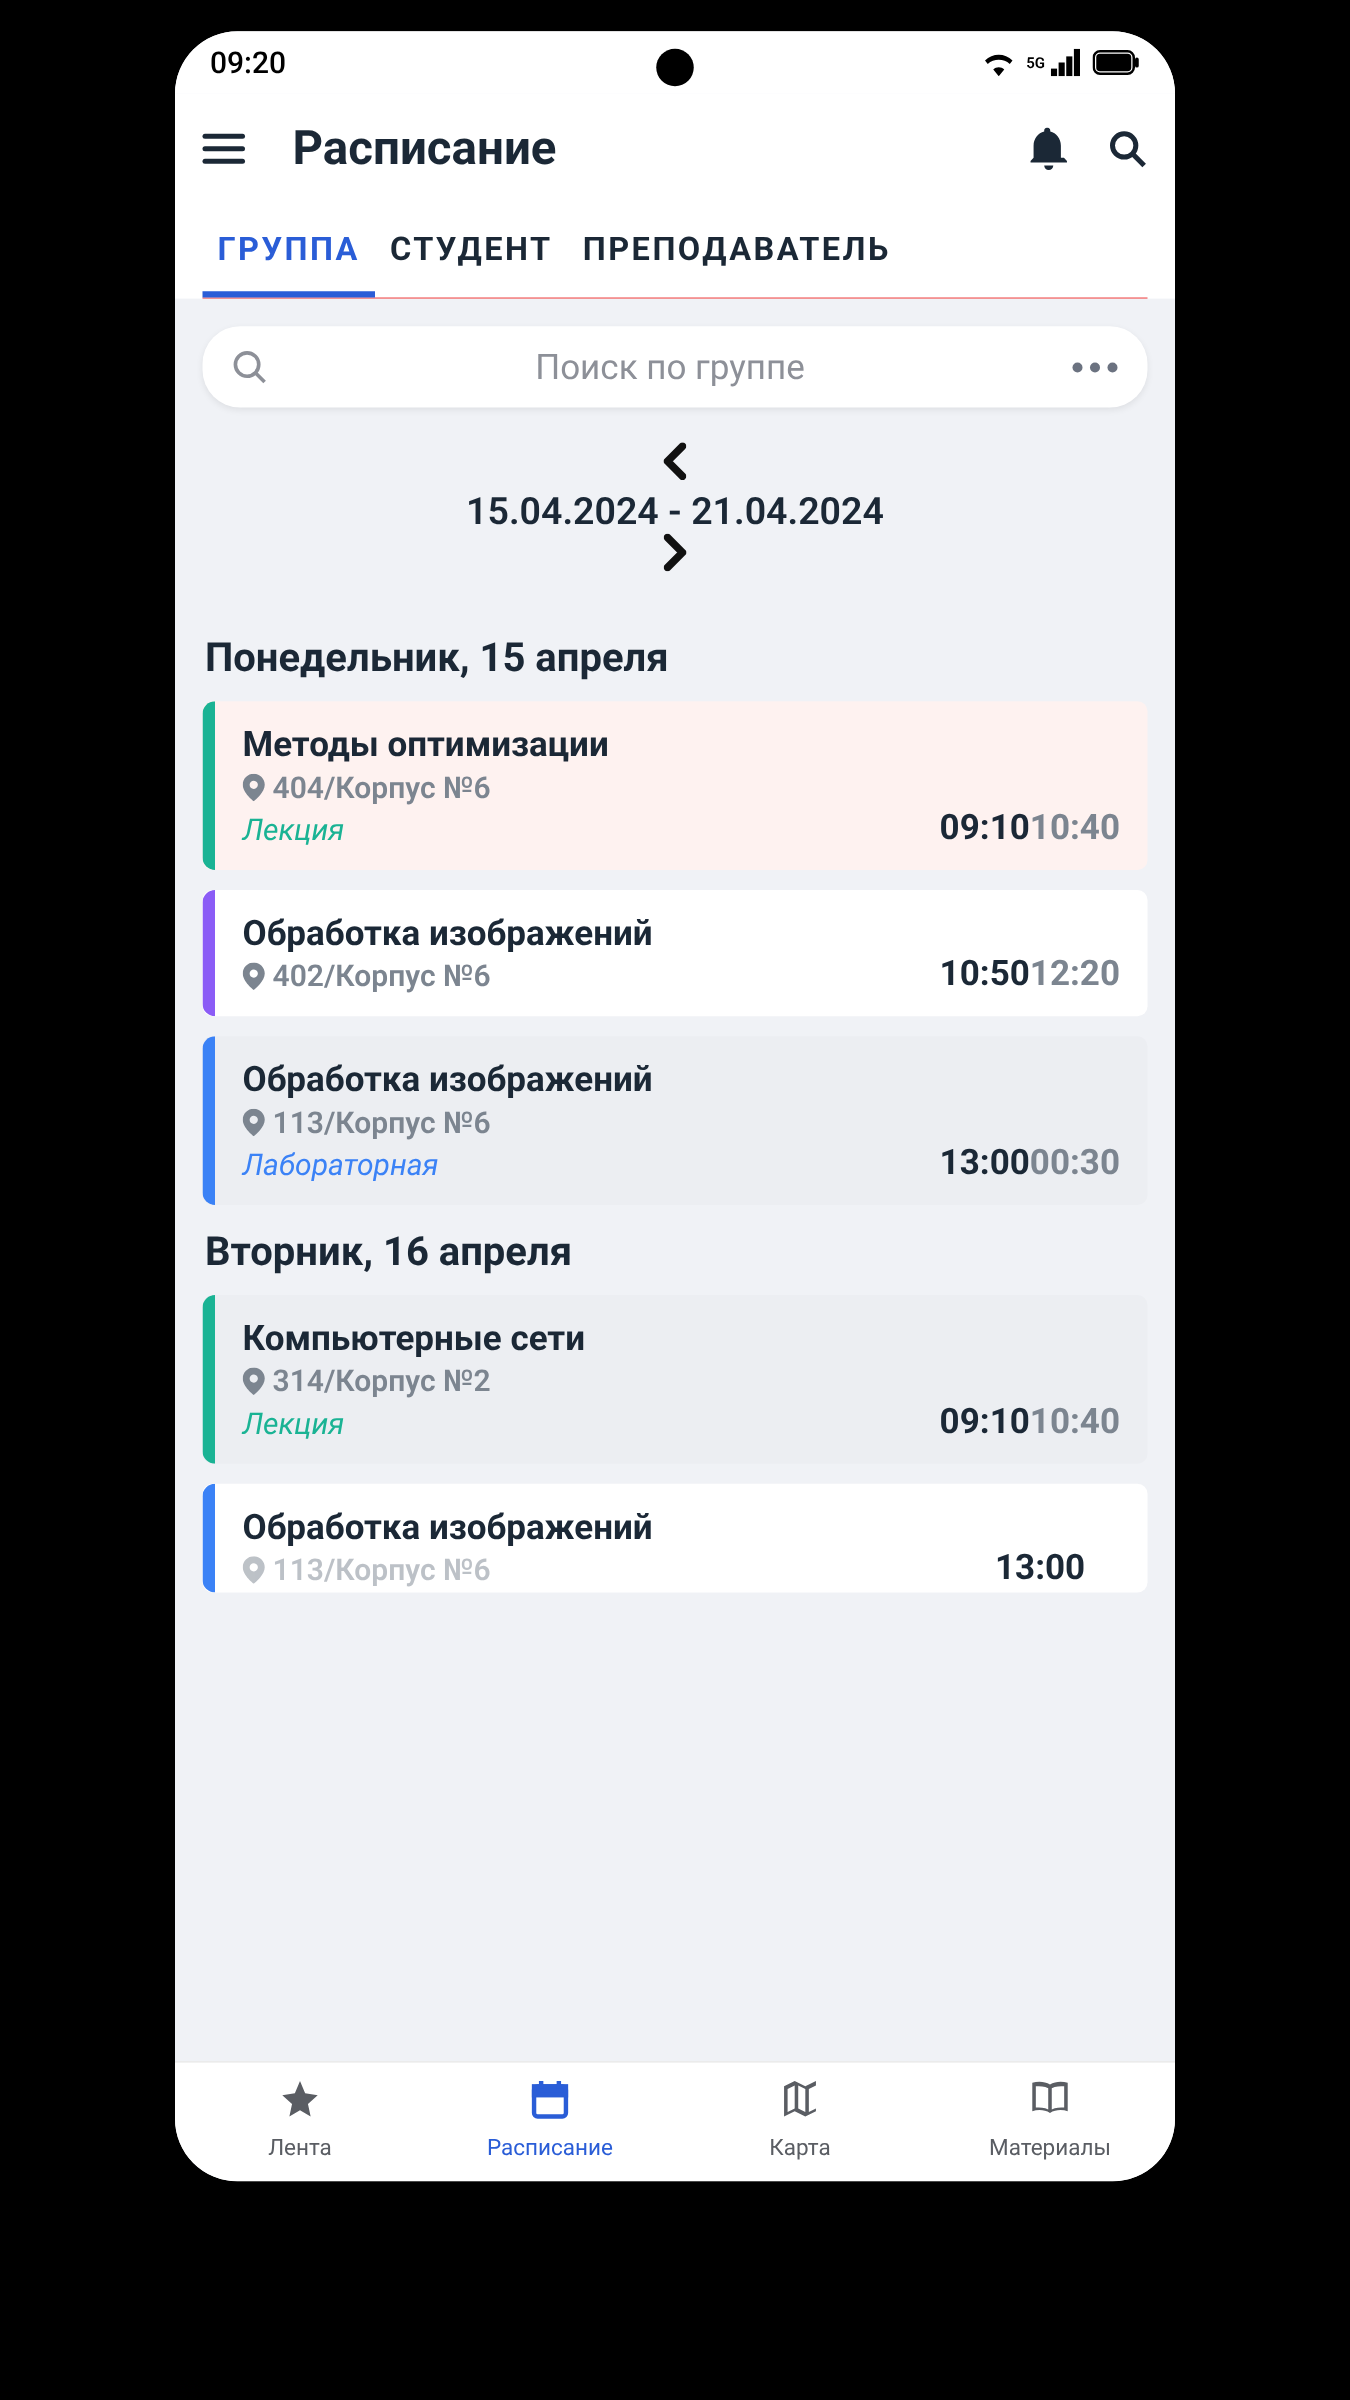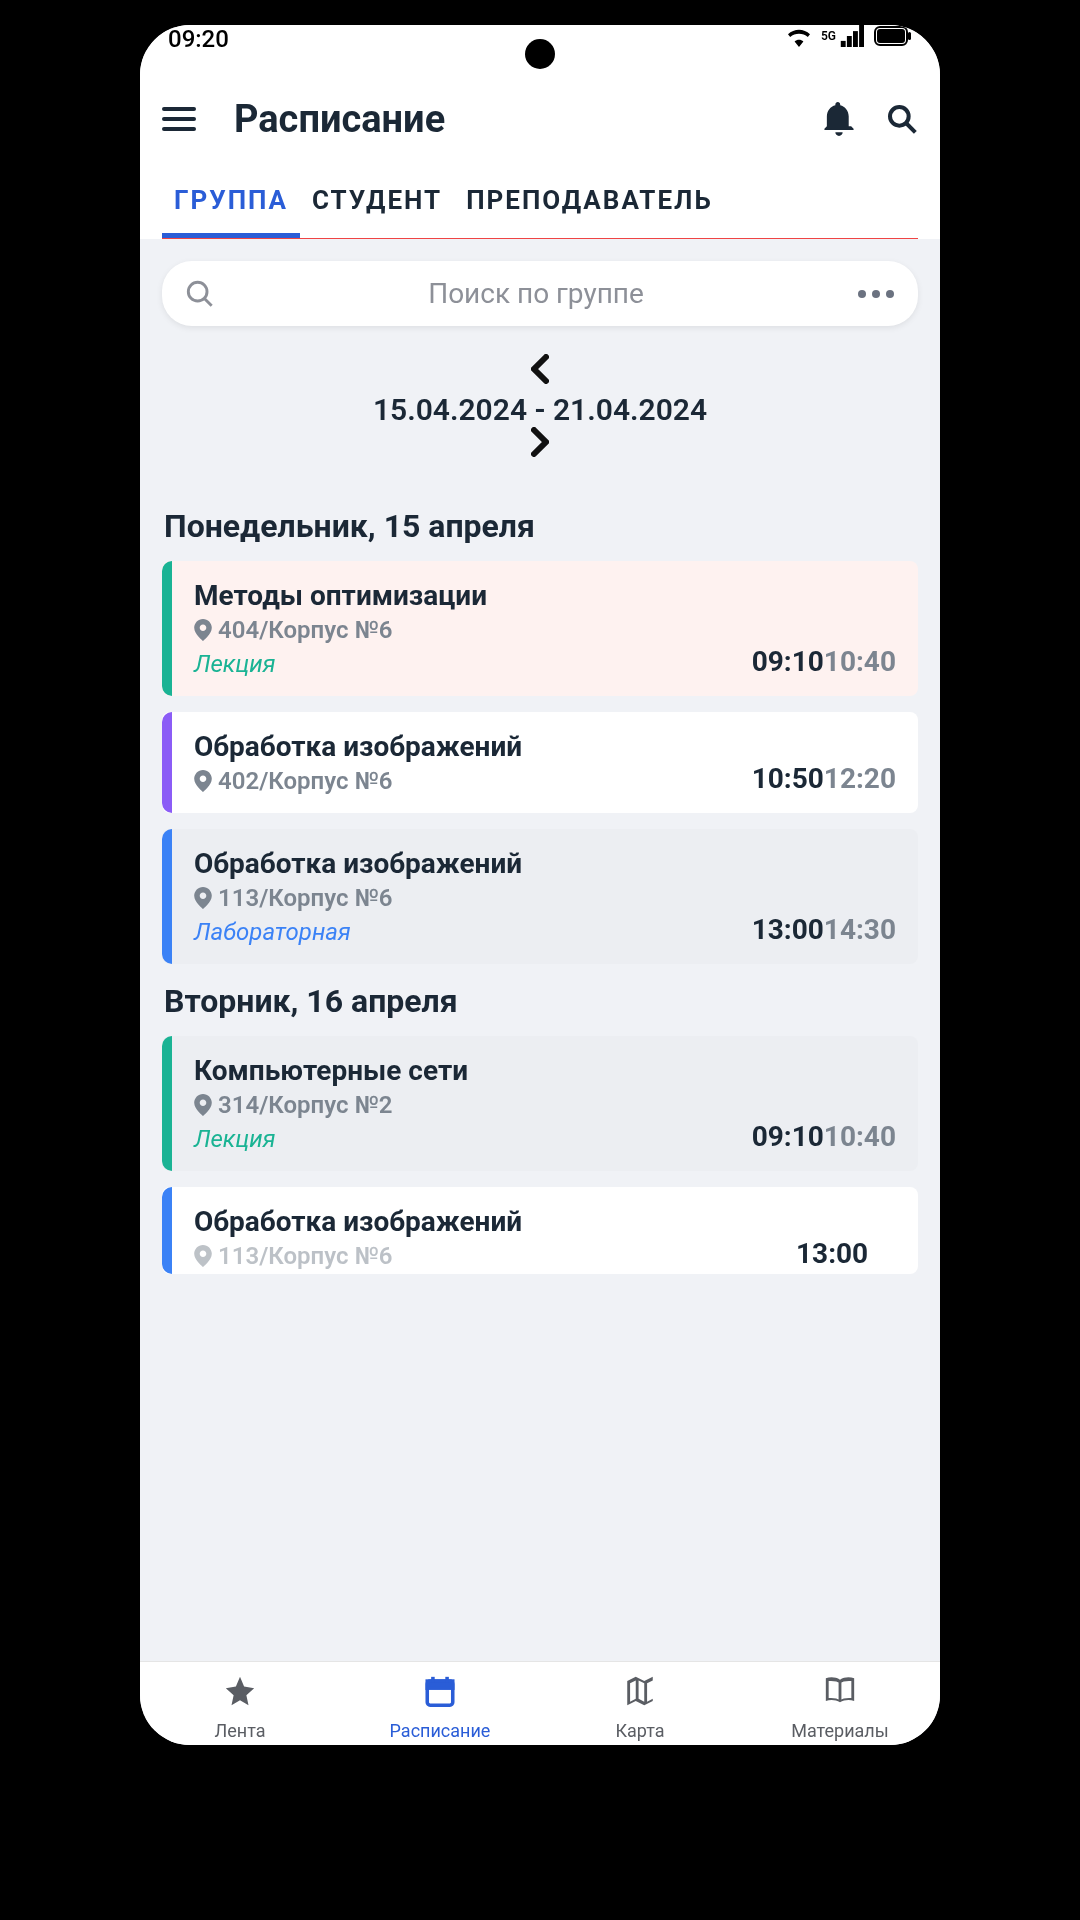--- a/index.html
+++ b/index.html
@@ -1,21 +1,21 @@
 <!DOCTYPE html>
 <html><head>
   <meta charset="utf-8">
   <style>
     * { margin: 0; padding: 0; box-sizing: border-box; font-family: -apple-system, BlinkMacSystemFont, 'Segoe UI', Roboto, Arial, sans-serif; }
     body { background: #000; display: flex; justify-content: center; align-items: flex-start; min-height: 100vh; }
     
     .phone-frame { width: 820px; height: 1740px; background: #000; border-radius: 60px; padding: 10px; margin: 15px; position: relative; }
     .phone-inner { width: 100%; height: 100%; background: #f5f6f8; border-radius: 50px; overflow: hidden; display: flex; flex-direction: column; position: relative; }
     
-    .status-bar { height: 50px; background: #fff; display: flex; justify-content: space-between; align-items: flex-start; padding: 0 28px; gap: 14px; }
+    .status-bar { height: 50px; background: #fff; display: flex; justify-content: space-between; align-items: center; padding: 0 28px; gap: 14px; }
     .status-time { font-size: 24px; font-weight: 500; }
     .status-notch { position: absolute; top: 14px; left: 50%; transform: translateX(-50%); width: 30px; height: 30px; background: #000; border-radius: 50%; }
     .status-icons { display: flex; gap: 8px; align-items: center; }
     
     .app-bar { background: #fff; padding: 22px 22px 0; }
     .app-bar-top { display: flex; align-items: center; gap: 24px; }
     .hamburger { display: flex; flex-direction: column; gap: 6px; cursor: pointer; }
     .hamburger span { width: 34px; height: 4px; background: #1b2836; border-radius: 2px; }
     .app-title { font-size: 38px; font-weight: 700; color: #1b2836; flex: 1; margin-left: 14px; }
     .app-bar-icons { display: flex; gap: 32px; align-items: center; }
@@ -52,21 +52,21 @@
     .bg-pink { background: #fef2f0; }
     .bg-gray { background: #eceef2; }
     .bg-white { background: #fff; }
     .bar-teal { background: #1ab394; }
     .bar-purple { background: #8b5cf6; }
     .bar-blue { background: #3b82f6; }
     .type-teal { color: #1ab394; }
     .type-purple { color: #8b5cf6; }
     .type-blue { color: #3b82f6; }
     
-    .bottom-nav { background: #fff; display: flex; padding: 12px 0 4px; border-top: 1px solid #e5e5e5; }
+    .bottom-nav { background: #fff; display: flex; padding: 12px 0 16px; border-top: 1px solid #e5e5e5; }
     .nav-item { flex: 1; display: flex; flex-direction: column; align-items: center; gap: 4px; cursor: pointer; }
     .nav-icon { font-size: 32px; color: #5a5d63; }
     .nav-label { font-size: 18px; color: #5a5d63; }
     .nav-item.active .nav-icon, .nav-item.active .nav-label { color: #2a5dd7; }
   </style>
 </head>
 <body>
 
 <div class="phone-frame">
   <div class="phone-inner">
@@ -196,21 +196,21 @@
             <div class="lesson-loc">
               <svg width="18" height="22" viewBox="0 0 16 20" fill="#7c8590">
                   <path d="M8 0C3.6 0 0 3.6 0 8c0 6 8 12 8 12s8-6 8-12c0-4.4-3.6-8-8-8zm0 11c-1.7 0-3-1.3-3-3s1.3-3 3-3 3 1.3 3 3-1.3 3-3 3z"></path>
                 </svg>
               <span>113/Корпус №6</span>
             </div>
             <div class="lesson-type type-blue">Лабораторная</div>
           </div>
           <div class="lesson-times">
             <div class="time-start">13:00</div>
-            <div class="time-end">14:30</div>
+            <div class="time-end">00:30</div>
           </div>
         </div>
       </div>
 
       <div class="day-title">Вторник, 16 апреля</div>
 
       <div class="lesson-card bg-gray">
         <div class="lesson-bar bar-teal"></div>
         <div class="lesson-body">
           <div class="lesson-left">

